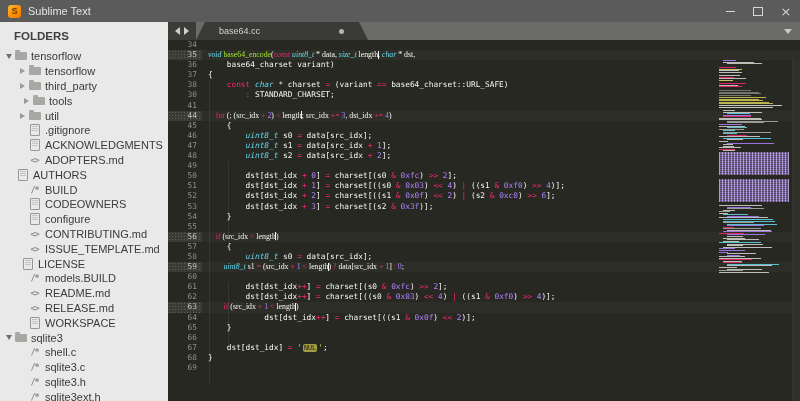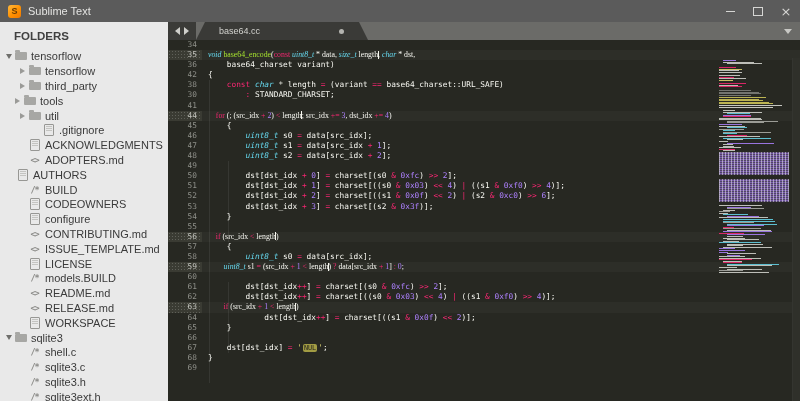--- a/index.html
+++ b/index.html
@@ -125,39 +125,39 @@
           </div>
           <div class="sb-item" style="padding-left: 17px;">
             <span class="arrow-slot">
               <span class="tri-right"></span>
             </span>
             <span class="sb-ico">
               <span class="ico-folder"></span>
             </span>
             <span class="sb-label">third_party</span>
           </div>
-          <div class="sb-item" style="padding-left: 12px;">
+          <div class="sb-item" style="padding-left: 21px;">
             <span class="arrow-slot">
               <span class="tri-right"></span>
             </span>
             <span class="sb-ico">
               <span class="ico-folder"></span>
             </span>
             <span class="sb-label">tools</span>
           </div>
           <div class="sb-item" style="padding-left: 17px;">
             <span class="arrow-slot">
               <span class="tri-right"></span>
             </span>
             <span class="sb-ico">
               <span class="ico-folder"></span>
             </span>
             <span class="sb-label">util</span>
           </div>
-          <div class="sb-item" style="padding-left: 31px;">
+          <div class="sb-item" style="padding-left: 17px;">
             <span class="arrow-slot"></span>
             <span class="sb-ico">
               <span class="ico-file"></span>
             </span>
             <span class="sb-label">.gitignore</span>
           </div>
           <div class="sb-item" style="padding-left: 17px;">
             <span class="arrow-slot"></span>
             <span class="sb-ico">
               <span class="ico-file"></span>
@@ -206,21 +206,21 @@
             </span>
             <span class="sb-label">CONTRIBUTING.md</span>
           </div>
           <div class="sb-item" style="padding-left: 17px;">
             <span class="arrow-slot"></span>
             <span class="sb-ico">
               <span class="ico-glyph">&lt;&gt;</span>
             </span>
             <span class="sb-label">ISSUE_TEMPLATE.md</span>
           </div>
-          <div class="sb-item" style="padding-left: 17px;">
+          <div class="sb-item" style="padding-left: 10px;">
             <span class="arrow-slot"></span>
             <span class="sb-ico">
               <span class="ico-file"></span>
             </span>
             <span class="sb-label">LICENSE</span>
           </div>
           <div class="sb-item" style="padding-left: 17px;">
             <span class="arrow-slot"></span>
             <span class="sb-ico">
               <span class="ico-glyph">/*</span>
@@ -310,26 +310,26 @@
             </div>
             <div class="code-line cur">
               <span class="lnum">35</span>
               <span class="ltext"><span class="tk-c">void</span><span class="tk-t"> </span><span class="tk-g">base64_encode</span><span class="tk-t">(</span><span class="tk-p">const</span><span class="tk-t"> </span><span class="tk-c">uint8_t</span><span class="tk-t"> * data, </span><span class="tk-c">size_t</span><span class="tk-t"> length</span><span class="caret"></span><span class="tk-t">, </span><span class="tk-c">char</span><span class="tk-t"> * dst,</span></span>
             </div>
             <div class="code-line">
               <span class="lnum">36</span>
               <span class="ltext"><span class="tk-t">    base64_charset variant)</span></span>
             </div>
             <div class="code-line">
-              <span class="lnum">42</span>
+              <span class="lnum">37</span>
               <span class="ltext"><span class="tk-t">{</span></span>
             </div>
             <div class="code-line">
               <span class="lnum">38</span>
-              <span class="ltext"><span class="tk-t">    </span><span class="tk-p">const</span><span class="tk-t"> </span><span class="tk-c">char</span><span class="tk-t"> * length </span><span class="tk-p">=</span><span class="tk-t"> (variant </span><span class="tk-p">==</span><span class="tk-t"> base64_charset::URL_SAFE)</span></span>
+              <span class="ltext"><span class="tk-t">    </span><span class="tk-p">const</span><span class="tk-t"> </span><span class="tk-c">char</span><span class="tk-t"> * charset </span><span class="tk-p">=</span><span class="tk-t"> (variant </span><span class="tk-p">==</span><span class="tk-t"> base64_charset::URL_SAFE)</span></span>
             </div>
             <div class="code-line">
               <span class="lnum">30</span>
               <span class="ltext"><span class="tk-t">        </span><span class="tk-p">:</span><span class="tk-t"> STANDARD_CHARSET;</span></span>
             </div>
             <div class="code-line">
               <span class="lnum">41</span>
               <span class="ltext"></span>
             </div>
             <div class="code-line cur">

